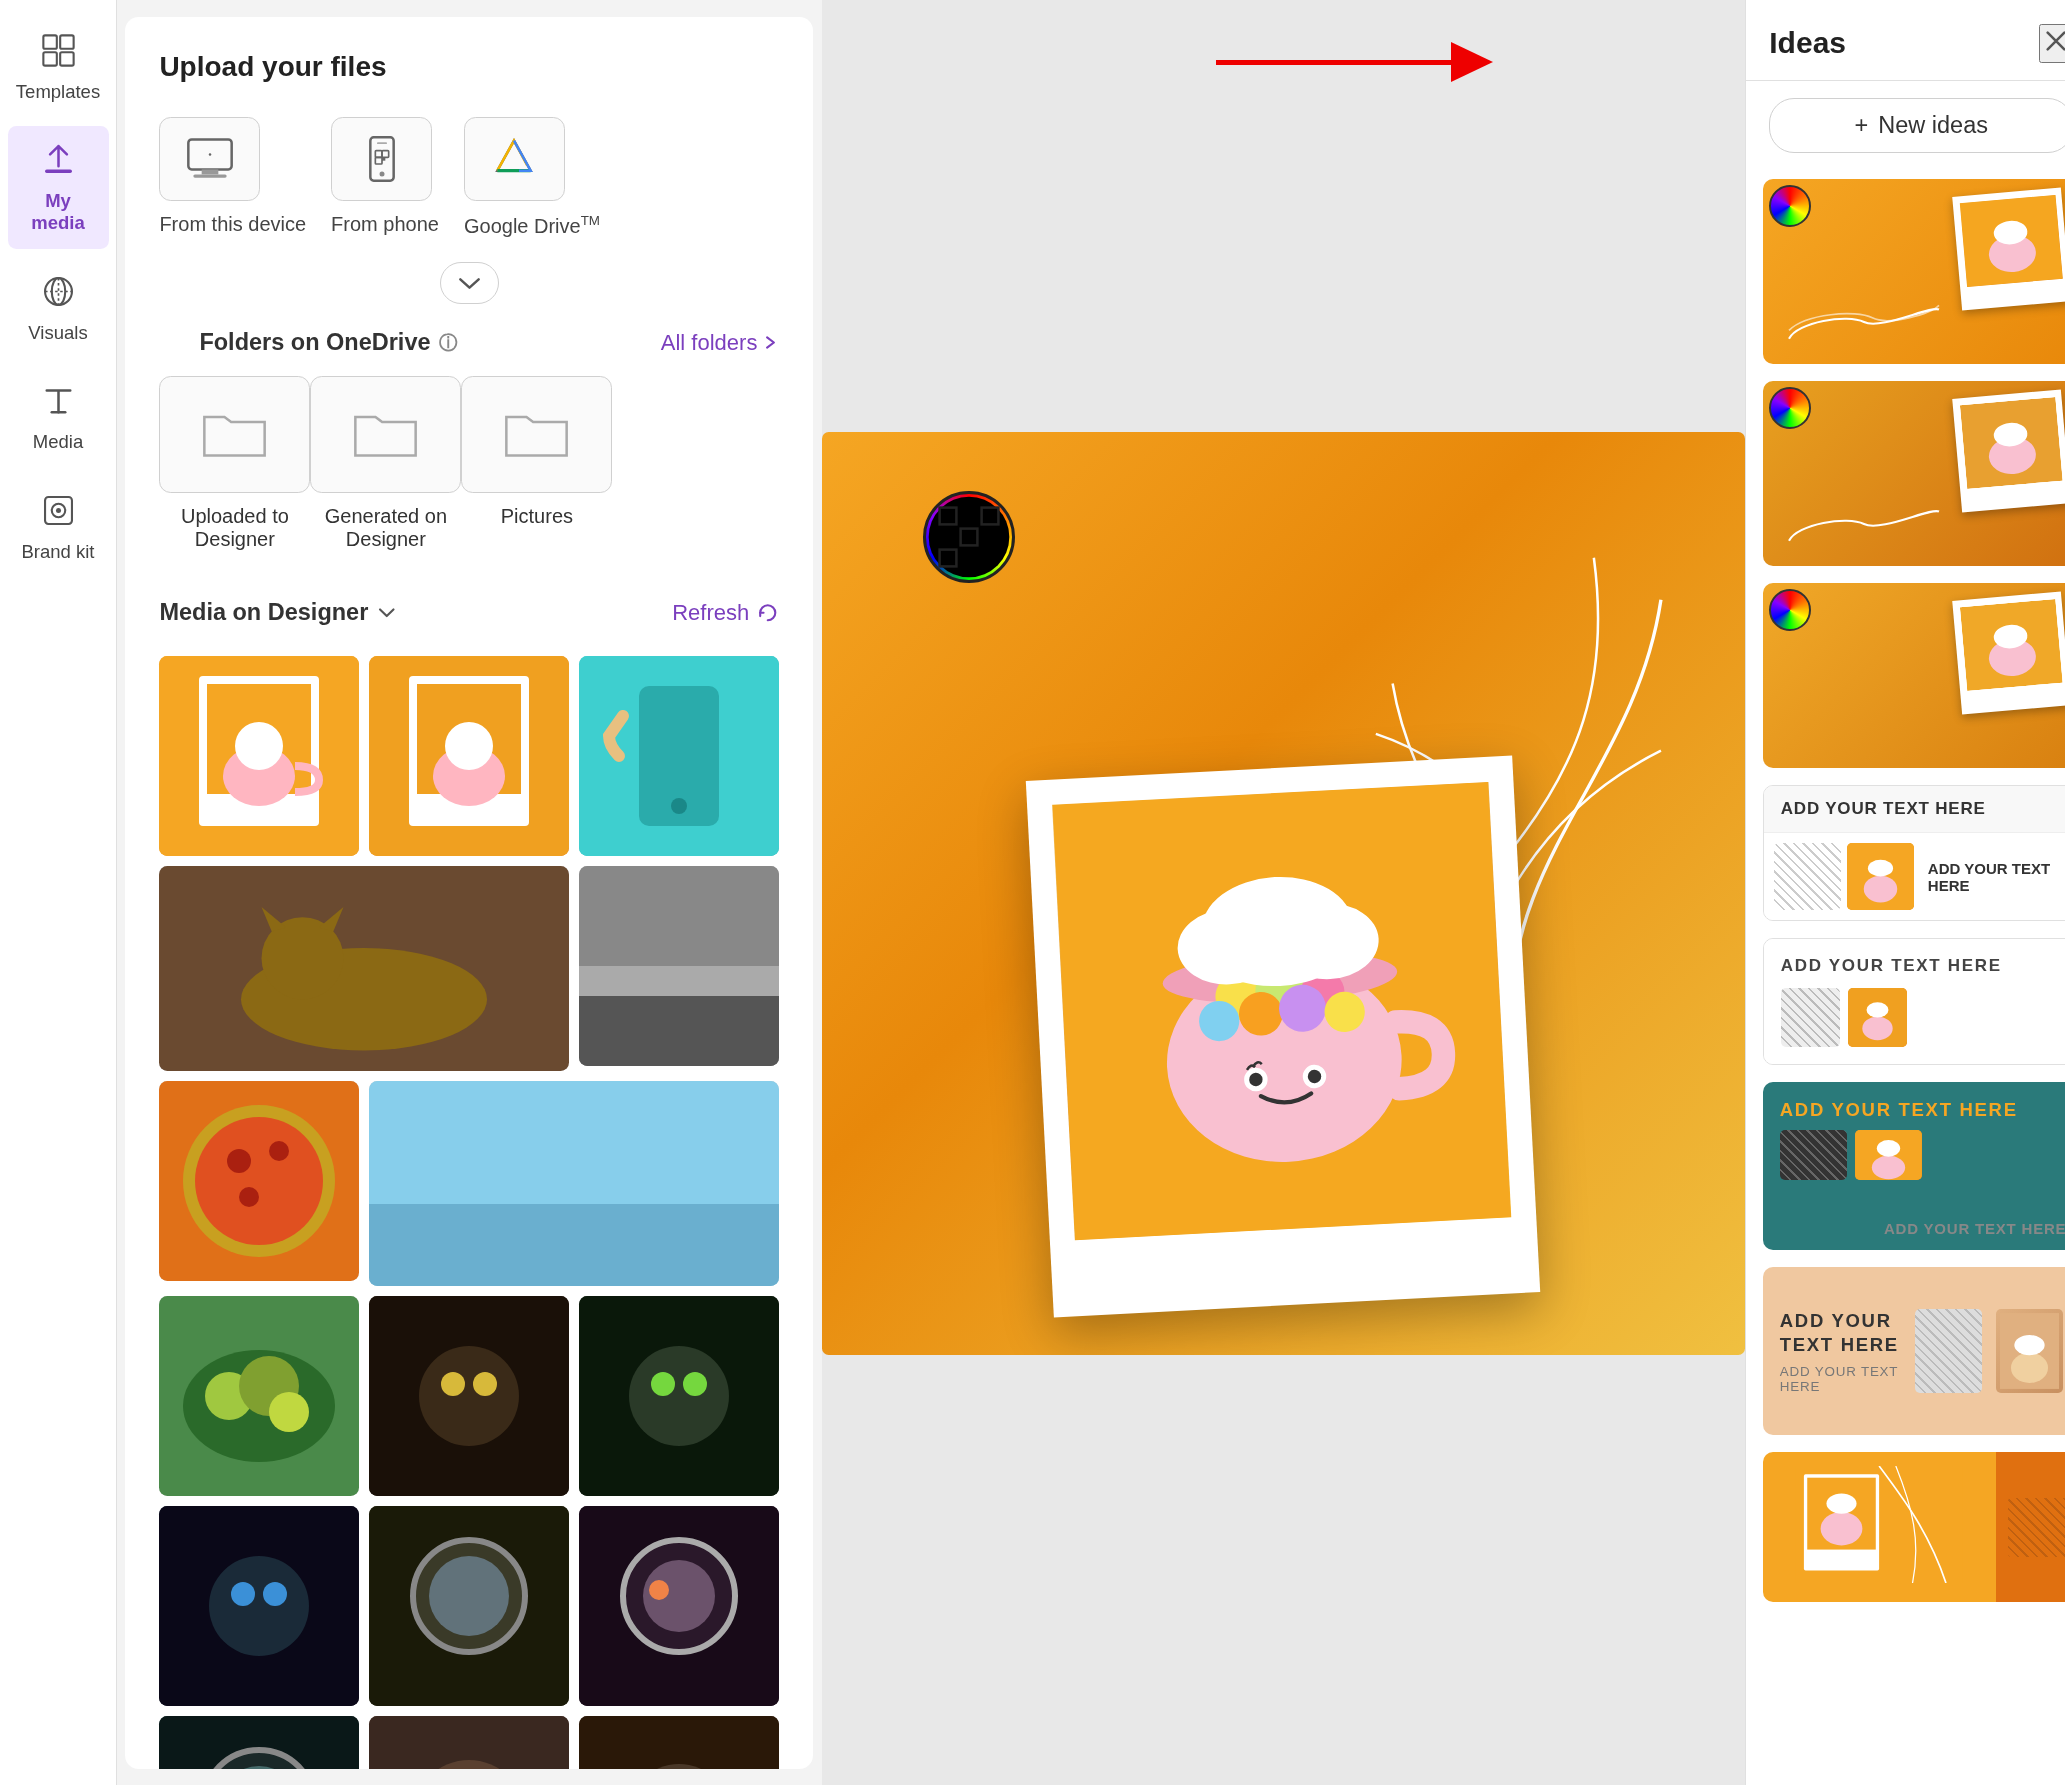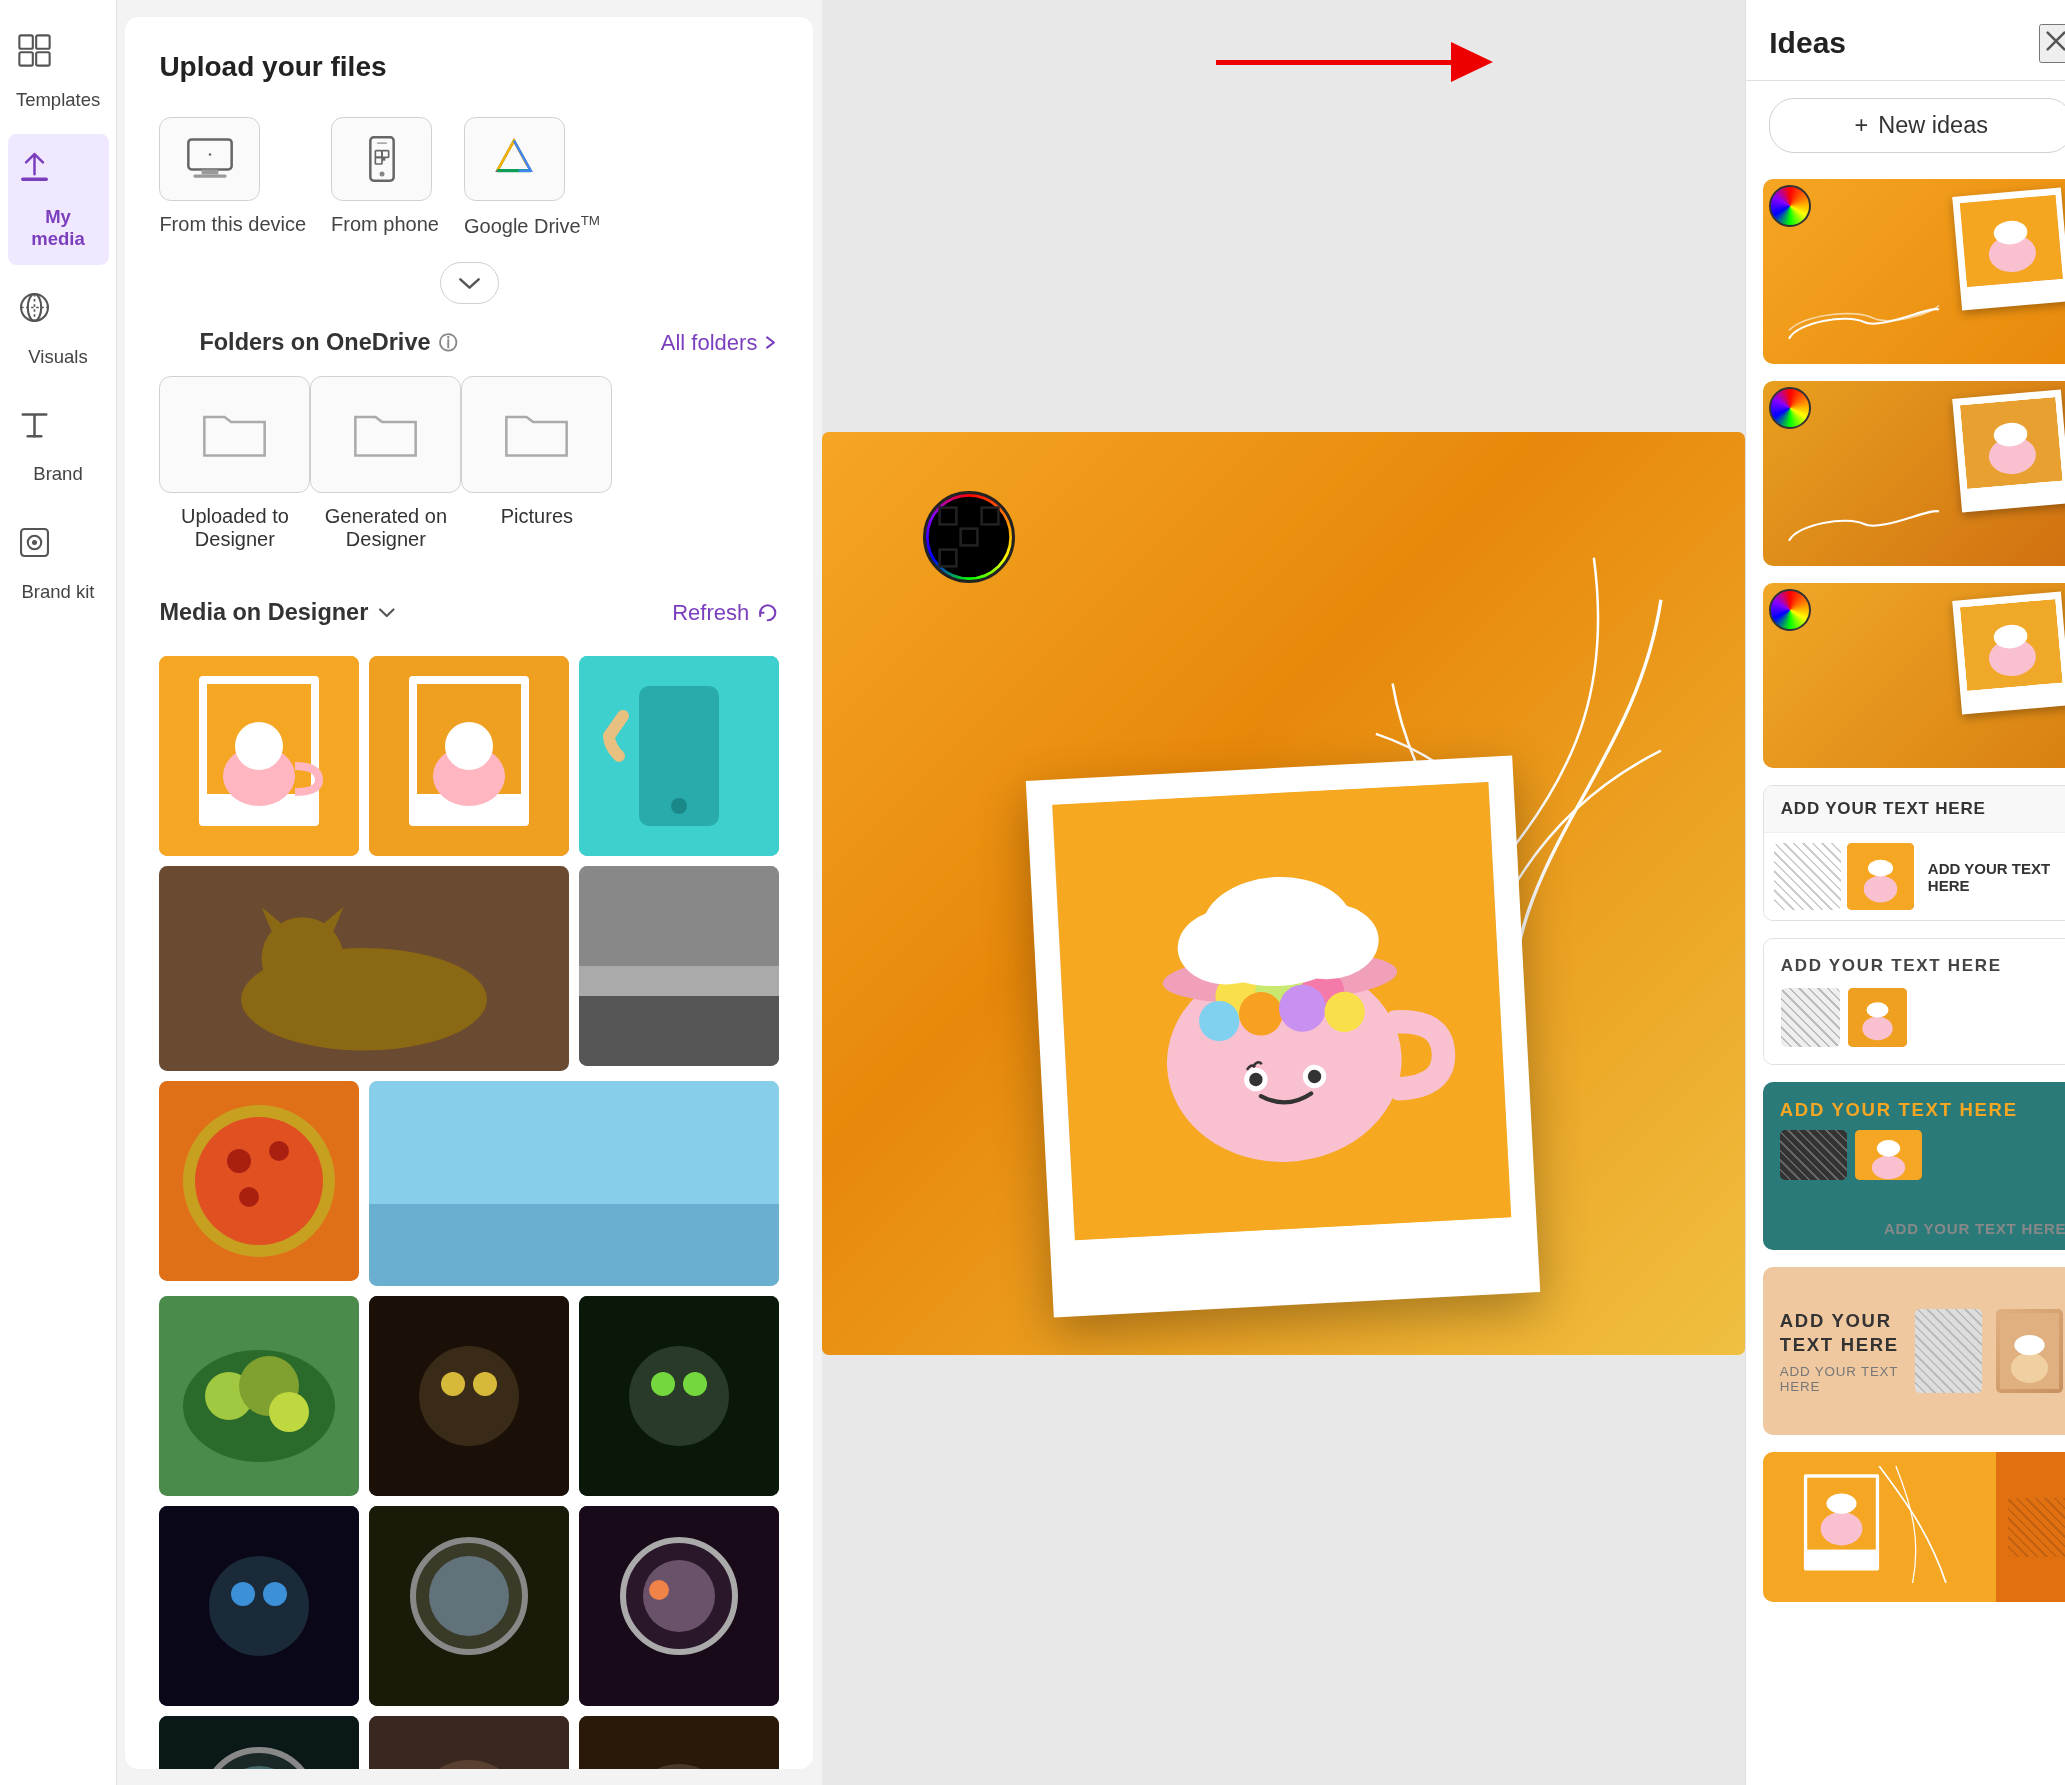--- a/index.html
+++ b/index.html
@@ -21,25 +21,26 @@
       flex-direction: column;
       align-items: center;
       padding-top: 17px;
       gap: 8.4px;
       border-right: 0.8px solid #e0e0e0;
       flex-shrink: 0;
     }
     .nav-item {
       display: flex;
       flex-direction: column;
+      align-items: center;
       padding: 15px 8.4px;
       border-radius: 8.4px;
       cursor: pointer;
       width: 101px;
-      gap: 12px;
+      gap: 4px;
     }
     .nav-item.active {
       background: #f0e8ff;
     }
     .nav-item .nav-icon {
       font-size: 34px;
       color: #444;
     }
     .nav-item.active .nav-icon {
       color: #7b3fbe;
@@ -478,21 +479,21 @@
     <span class="nav-label">Visuals</span>
   </div>
 
   <div class="nav-item">
     <span class="nav-icon">
       <svg width="37" height="37" viewBox="0 0 44 44" fill="none">
         <path d="M8 10 L36 10 M22 10 L22 36" stroke="#555" stroke-width="3" stroke-linecap="round"></path>
         <path d="M14 36 L30 36" stroke="#555" stroke-width="3" stroke-linecap="round"></path>
       </svg>
     </span>
-    <span class="nav-label">Brand</span>
+    <span class="nav-label">Media</span>
   </div>
 
   <div class="nav-item">
     <span class="nav-icon">
       <svg width="37" height="37" viewBox="0 0 44 44" fill="none">
         <rect x="6" y="6" width="32" height="32" rx="4" stroke="#555" stroke-width="2.5"></rect>
         <circle cx="22" cy="22" r="8" stroke="#555" stroke-width="2.5"></circle>
         <circle cx="22" cy="22" r="3" fill="#555"></circle>
       </svg>
     </span>

